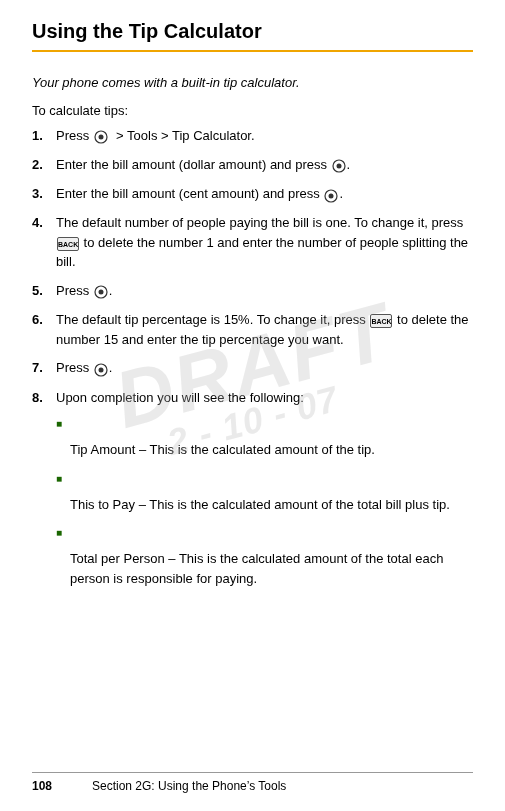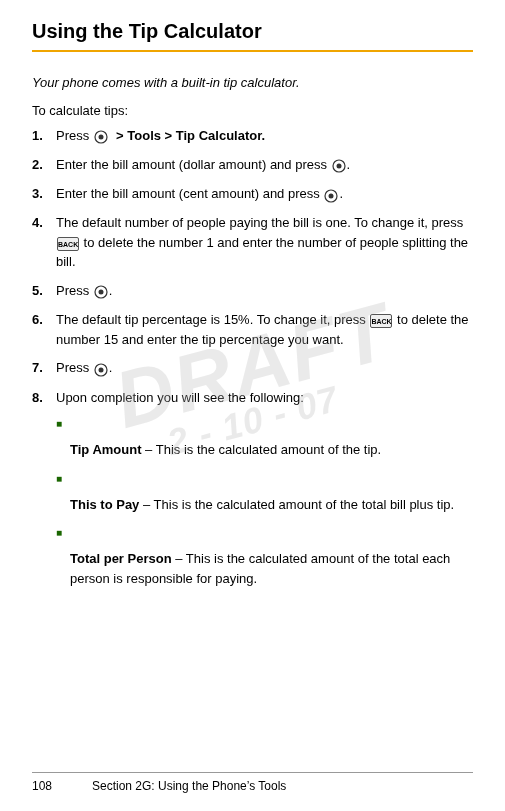--- a/index.html
+++ b/index.html
@@ -68,21 +68,21 @@
       font-weight: bold;
       min-width: 24px;
       flex-shrink: 0;
     }
 
     .step-content {
       flex: 1;
     }
 
     .step-content b {
-      font-weight: bold;
+      font-weight: normal;
     }
 
     .back-btn {
       display: inline-block;
       width: 22px;
       height: 14px;
       border: 1px solid #555;
       border-radius: 2px;
       font-size: 7px;
       text-align: center;
@@ -169,21 +169,21 @@
       left: 32px;
       right: 32px;
       border-top: 1px solid #999;
       padding-top: 6px;
       display: flex;
       align-items: center;
       font-size: 12px;
     }
 
     .footer-page {
-      font-weight: normal;
+      font-weight: bold;
       min-width: 50px;
     }
 
     .footer-section {
       flex: 1;
       text-align: left;
       padding-left: 10px;
     }
   </style>
 </head>

